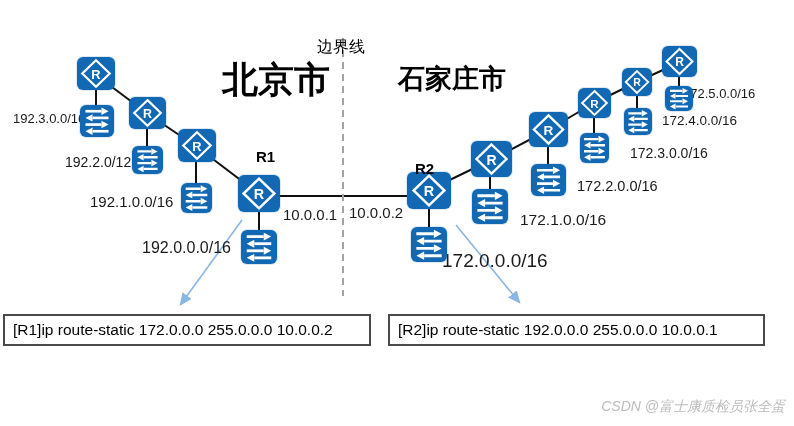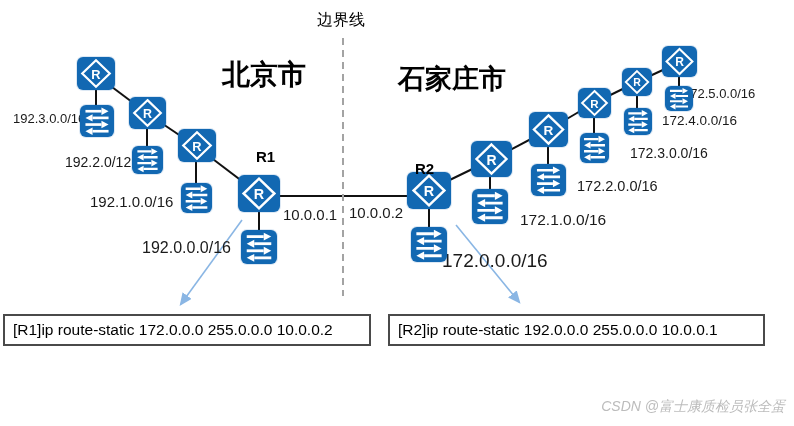--- a/index.html
+++ b/index.html
@@ -12,21 +12,21 @@
         box-shadow:0 0 0 1px rgba(18,104,178,.15);}
   .node svg{display:block;width:100%;height:100%;}
   .lbl{position:absolute;z-index:1;white-space:nowrap;color:#1a1a1a;}
   .city{position:absolute;z-index:3;font-weight:bold;color:#000;white-space:nowrap;}
   .devname{position:absolute;z-index:3;font-weight:bold;font-size:15px;color:#000;}
   .ip{position:absolute;z-index:3;font-size:15px;color:#1a1a1a;white-space:nowrap;margin-top:40px;}
   .cmdbox{position:absolute;z-index:4;height:28px;border:2px solid #4a4a4a;background:#fff;
           font-size:15.5px;line-height:28px;padding-left:8px;white-space:nowrap;color:#000;}
   .note{position:absolute;z-index:4;font-size:17px;line-height:21.5px;color:#000;white-space:nowrap;}
   .watermark{position:absolute;z-index:4;font-size:14px;color:#bcbcbc;white-space:nowrap;font-style:italic;}
-  .boundary-lbl{position:absolute;z-index:3;font-size:16px;color:#000;white-space:nowrap;}
+  .boundary-lbl{position:absolute;z-index:3;font-size:16px;color:#000;white-space:nowrap;margin-top:27px;}
 </style>
 </head>
 <body>
 
 <div id="canvas">
 
   <svg width="0" height="0" style="position:absolute">
     <defs>
       <symbol id="sym-router" viewBox="0 0 40 36">
         <polygon points="20,3.5 35,18 20,32.5 5,18" fill="none" stroke="#ffffff" stroke-width="2.4"></polygon>
@@ -75,21 +75,21 @@
       <line x1="679" y1="76" x2="679" y2="90"></line>
     </g>
     <line x1="343" y1="38" x2="343" y2="296" stroke="#a3a3a3" stroke-width="2" stroke-dasharray="7,5"></line>
     <g stroke="#8ab6e4" stroke-width="1.6" fill="none">
       <line x1="242" y1="220" x2="181" y2="304" marker-end="url(#bluehead)"></line>
       <line x1="456" y1="225" x2="519" y2="302" marker-end="url(#bluehead)"></line>
     </g>
   </svg>
 
   <div class="boundary-lbl" style="left:317px;top:10px">边界线</div>
-  <div class="city" style="left:222px;top:56px;font-size:28px">北京市</div>
+  <div class="city" style="left:222px;top:56px;font-size:36px">北京市</div>
   <div class="city" style="left:398px;top:61px;font-size:27px">石家庄市</div>
 
   <div class="node" style="left:77px;top:57px;width:38px;height:33px">
       <svg viewBox="0 0 40 36">
         <use href="#sym-router"></use>
       </svg>
     </div>
   <div class="node" style="left:129px;top:97px;width:37px;height:32px">
       <svg viewBox="0 0 40 36">
         <use href="#sym-router"></use>

